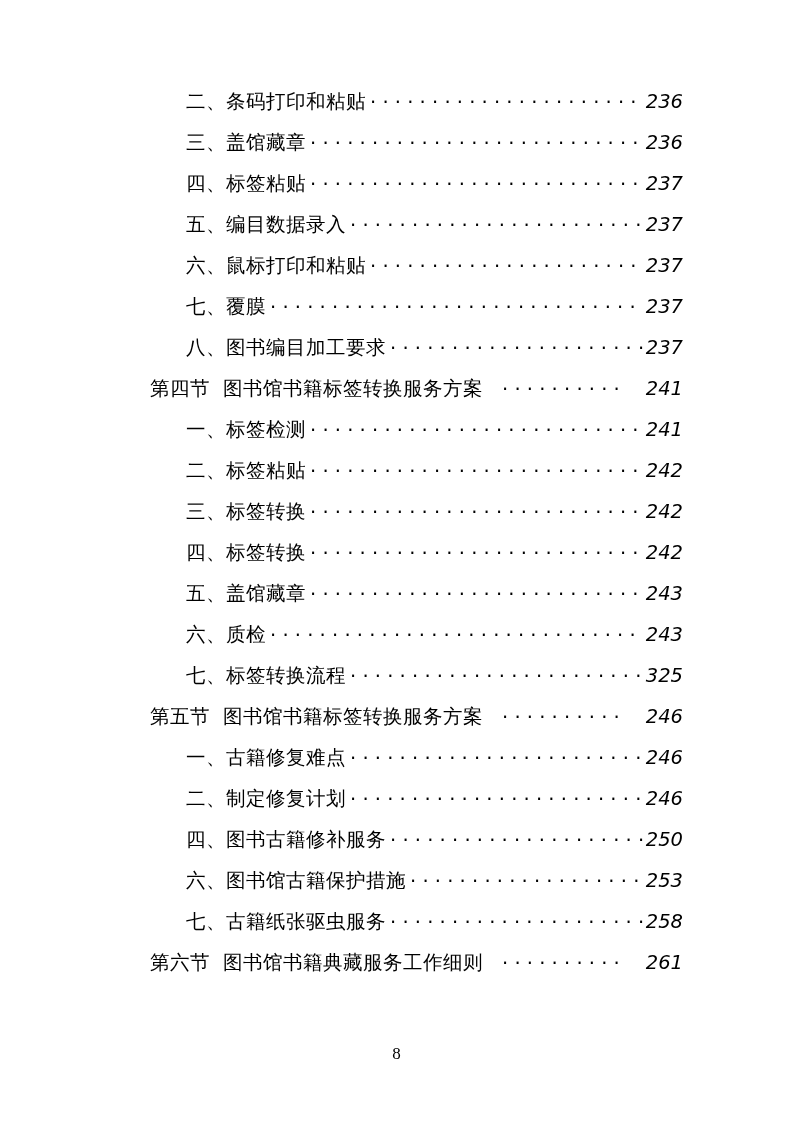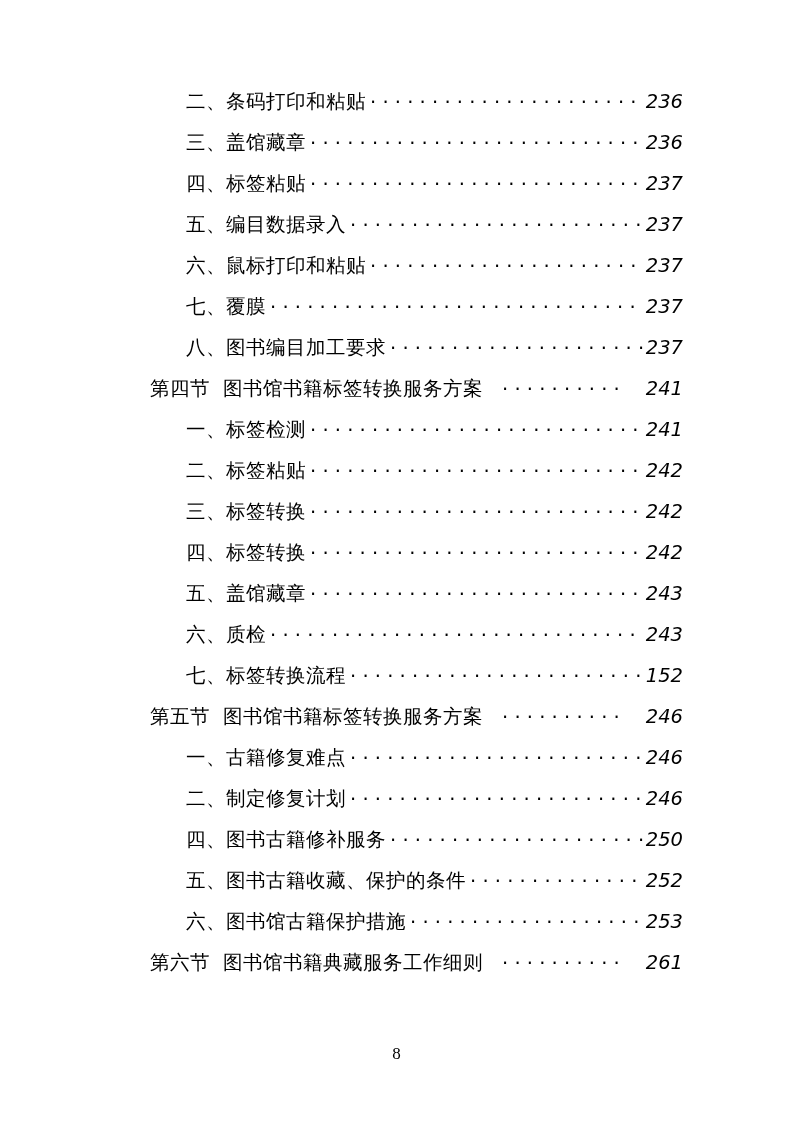--- a/index.html
+++ b/index.html
@@ -155,21 +155,21 @@
         <span class="page-num">243</span>
       </li>
       <li class="toc-entry lvl-sub">
         <span class="label"><span class="num">六、</span><span class="sub-name">质检</span></span>
         <span class="leader"></span>
         <span class="page-num">243</span>
       </li>
       <li class="toc-entry lvl-sub">
         <span class="label"><span class="num">七、</span><span class="sub-name">标签转换流程</span></span>
         <span class="leader"></span>
-        <span class="page-num">152</span>
+        <span class="page-num">325</span>
       </li>
       <li class="toc-entry lvl-section">
         <span class="label"><span class="num">第五节</span><span class="sec-name">图书馆书籍标签转换服务方案</span></span>
         <span class="leader"></span>
         <span class="page-num">246</span>
       </li>
       <li class="toc-entry lvl-sub">
         <span class="label"><span class="num">一、</span><span class="sub-name">古籍修复难点</span></span>
         <span class="leader"></span>
         <span class="page-num">246</span>
@@ -178,28 +178,28 @@
         <span class="label"><span class="num">二、</span><span class="sub-name">制定修复计划</span></span>
         <span class="leader"></span>
         <span class="page-num">246</span>
       </li>
       <li class="toc-entry lvl-sub">
         <span class="label"><span class="num">四、</span><span class="sub-name">图书古籍修补服务</span></span>
         <span class="leader"></span>
         <span class="page-num">250</span>
       </li>
       <li class="toc-entry lvl-sub">
-        <span class="label"><span class="num">五、</span><span class="sub-name">图书古籍收藏、保护的条件</span></span>
-        <span class="leader"></span>
-        <span class="page-num">252</span>
-      </li>
-      <li class="toc-entry lvl-sub">
         <span class="label"><span class="num">六、</span><span class="sub-name">图书馆古籍保护措施</span></span>
         <span class="leader"></span>
         <span class="page-num">253</span>
+      </li>
+      <li class="toc-entry lvl-sub">
+        <span class="label"><span class="num">七、</span><span class="sub-name">古籍纸张驱虫服务</span></span>
+        <span class="leader"></span>
+        <span class="page-num">258</span>
       </li>
       <li class="toc-entry lvl-section">
         <span class="label"><span class="num">第六节</span><span class="sec-name">图书馆书籍典藏服务工作细则</span></span>
         <span class="leader"></span>
         <span class="page-num">261</span>
       </li>
     </ul>
   <div class="footer">8</div>
 </div>
 

